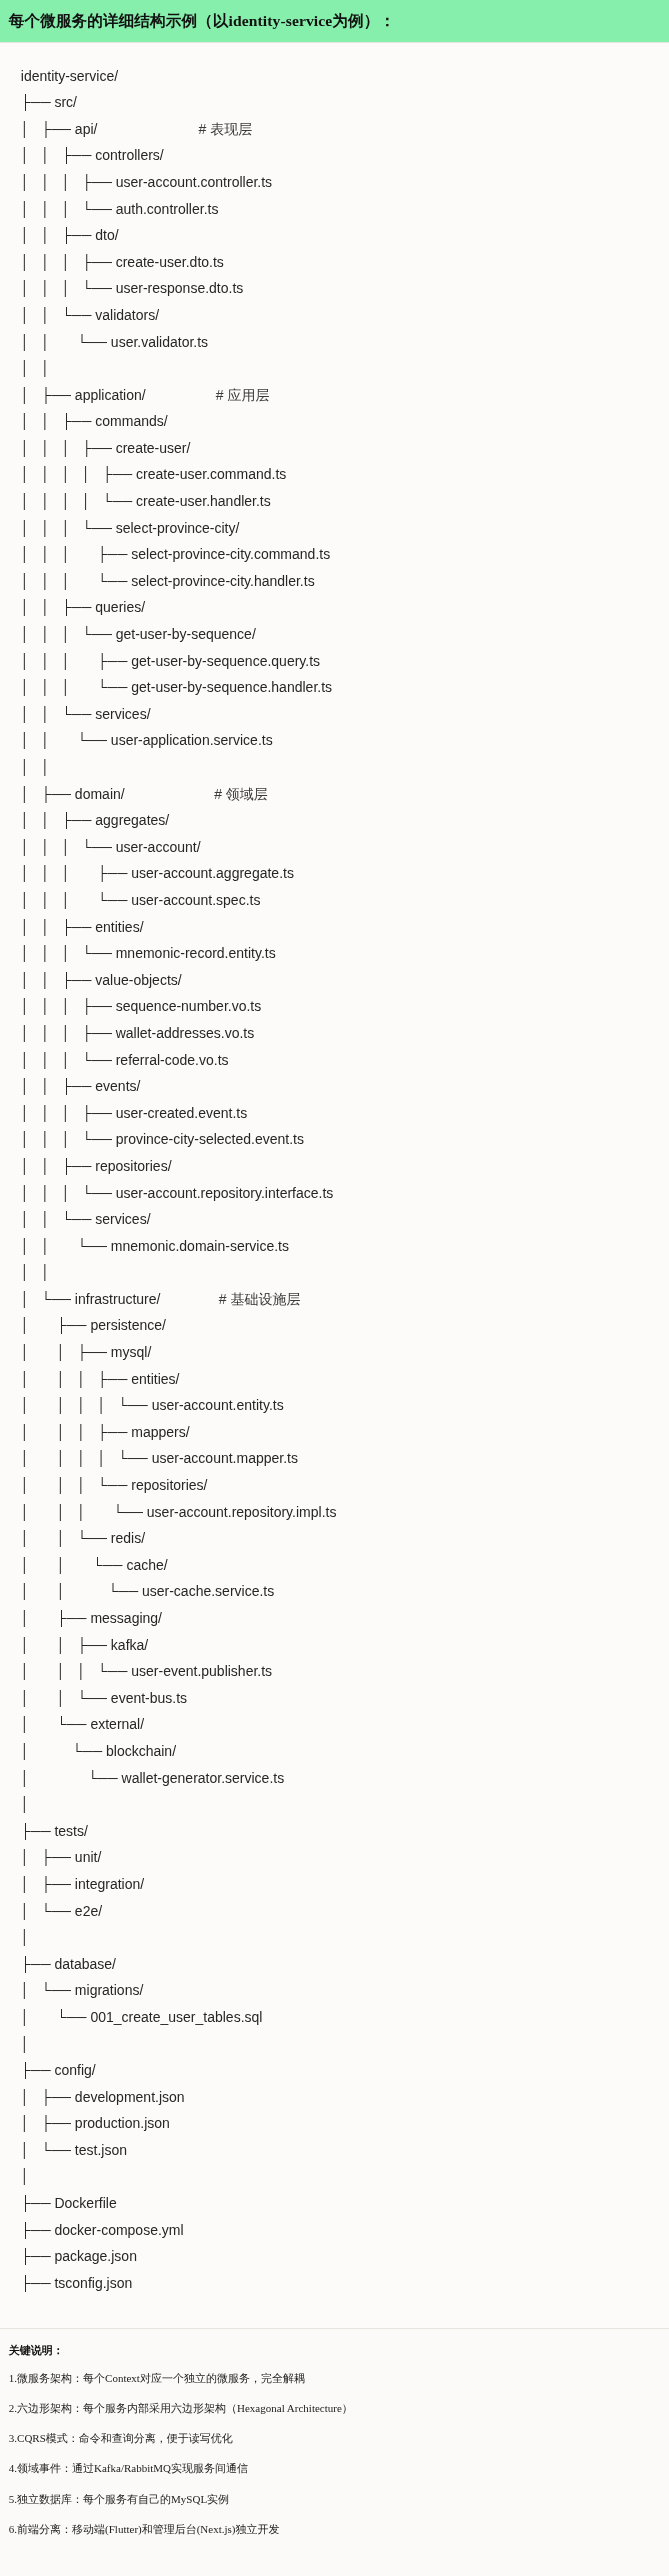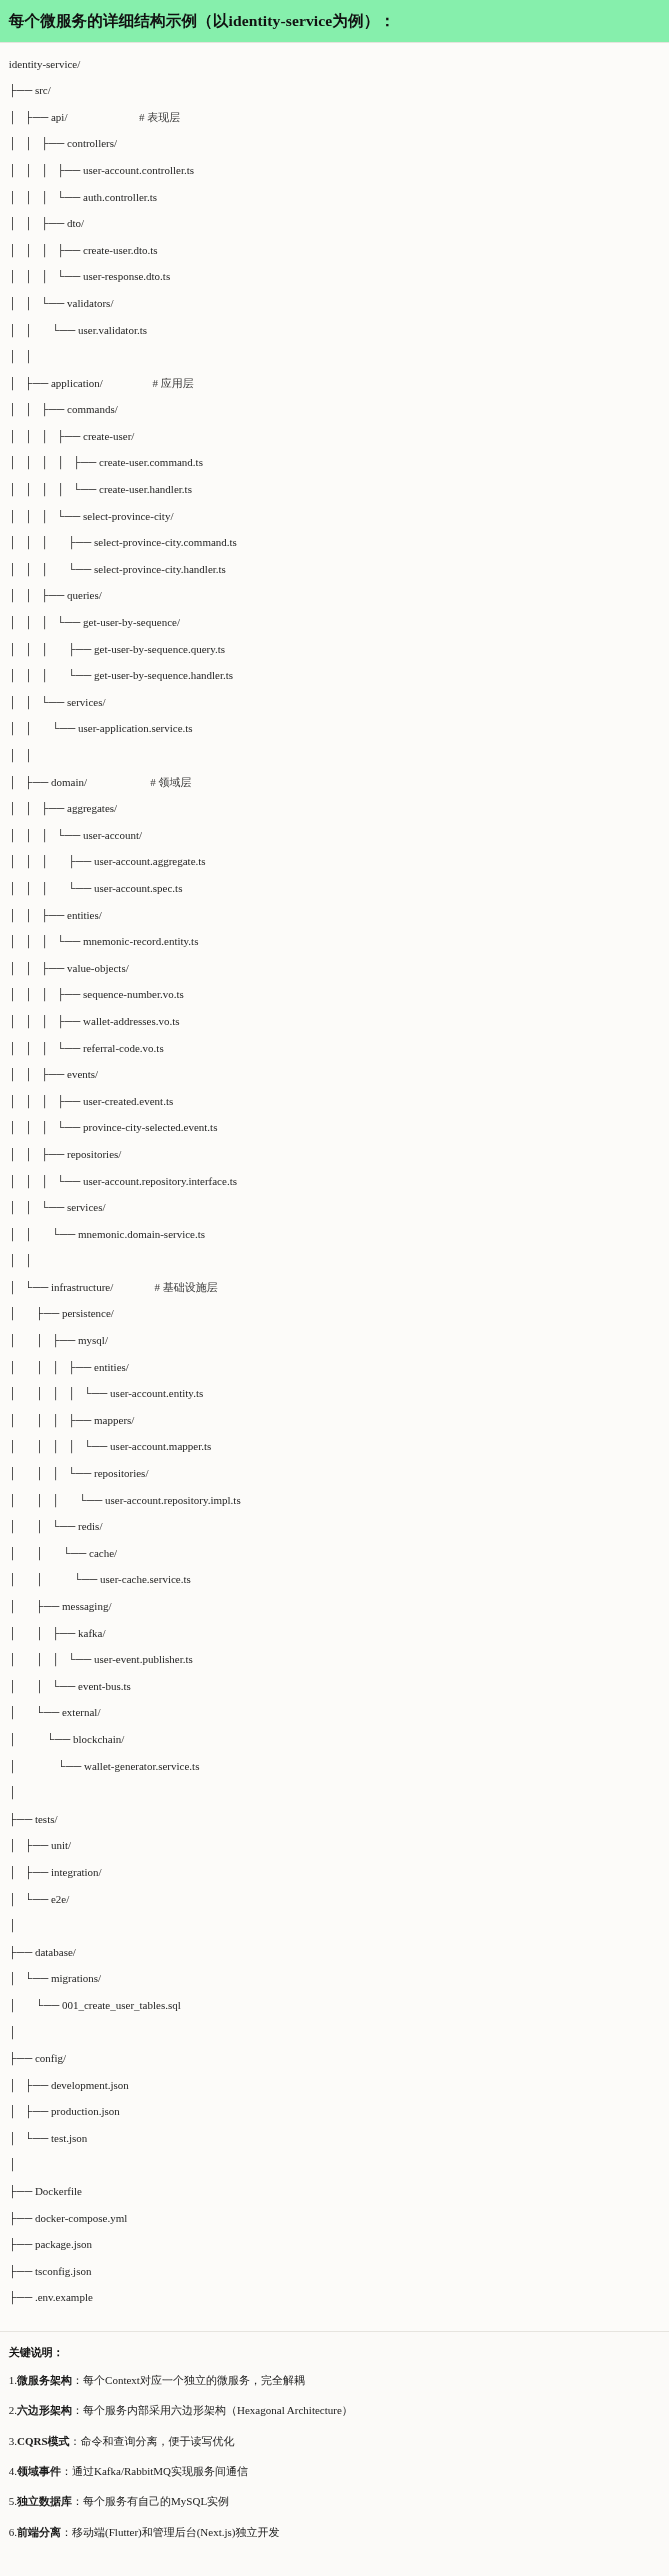--- a/index.html
+++ b/index.html
@@ -35,26 +35,26 @@
     margin: 0;
   }
 
   
   .tree-block {
     padding: 15px 8.8px 12.5px 8.8px;
     background: #fcfbf9;
     border-bottom: 0.6px solid #e6e4df;
   }
   .tree {
-    font-family: Liberation Serif, serif;
-    font-size: 11px;
+    font-family: Liberation Sans, sans-serif;
+    font-size: 14px;
     line-height: 13.3px;
     color: #262626;
     white-space: pre;
-    margin: 0;
+    margin: 12px;
     letter-spacing: 0px;
   }
   .tree .row {
     white-space: pre;
     display: block;
     height: 13.3px;
   }
   .tree .cmt {
     color: #3a3a3a;
   }
@@ -76,21 +76,21 @@
     font-family: "Liberation Serif", "DejaVu Serif", serif;
     font-size: 11px;
     line-height: 1.5;
     color: #1c1c1c;
     margin: 0 0 13.8px 0;
   }
   .note-item .idx {
     font-weight: normal;
   }
   .note-item .term {
-    font-weight: bold;
+    font-weight: normal;
   }
   .note-item .sep {
     font-weight: normal;
   }
   .note-item .desc {
     font-weight: normal;
   }
 </style>
 </head>
 <body>
@@ -179,21 +179,20 @@
 <span class="row"><span>│</span></span>
 <span class="row"><span>├── config/</span></span>
 <span class="row"><span>│   ├── development.json</span></span>
 <span class="row"><span>│   ├── production.json</span></span>
 <span class="row"><span>│   └── test.json</span></span>
 <span class="row"><span>│</span></span>
 <span class="row"><span>├── Dockerfile</span></span>
 <span class="row"><span>├── docker-compose.yml</span></span>
 <span class="row"><span>├── package.json</span></span>
 <span class="row"><span>├── tsconfig.json</span></span>
-<span class="row"><span>├── .env.example</span></span>
 </pre>
   </div>
 
   <div class="notes">
     <h2 class="notes-title">关键说明：</h2>
     <div id="notes-list">
         <p class="note-item"><span class="idx">1.</span><span class="term">微服务架构</span><span class="sep">：</span><span class="desc">每个Context对应一个独立的微服务，完全解耦</span></p>
         <p class="note-item"><span class="idx">2.</span><span class="term">六边形架构</span><span class="sep">：</span><span class="desc">每个服务内部采用六边形架构（Hexagonal Architecture）</span></p>
         <p class="note-item"><span class="idx">3.</span><span class="term">CQRS模式</span><span class="sep">：</span><span class="desc">命令和查询分离，便于读写优化</span></p>
         <p class="note-item"><span class="idx">4.</span><span class="term">领域事件</span><span class="sep">：</span><span class="desc">通过Kafka/RabbitMQ实现服务间通信</span></p>

